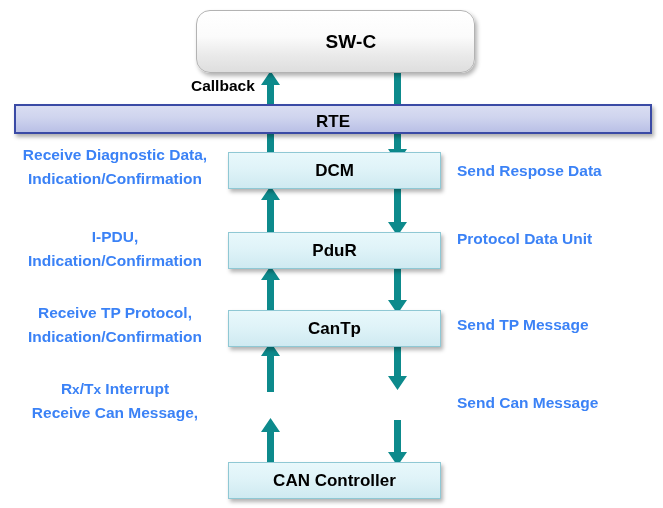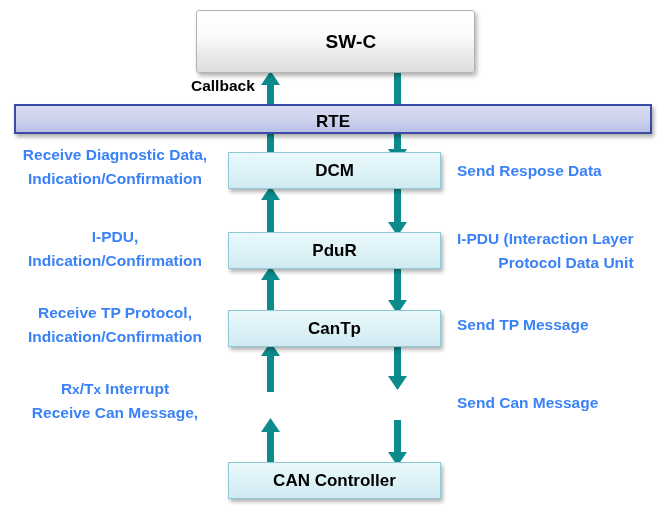--- a/index.html
+++ b/index.html
@@ -34,21 +34,21 @@
     color: #000000;
     z-index: 5;
   }
 
   .swc-box {
     left: 196px;
     top: 10px;
     width: 279px;
     height: 63px;
     border: 1px solid #b3b3b3;
-    border-radius: 3px;
+    border-radius: 14px;
     background: linear-gradient(to bottom, #ffffff 0%, #fbfbfb 42%, #eaeaea 72%, #dedede 100%);
     box-shadow: 2px 3px 4px rgba(0,0,0,0.30);
     font-size: 19px;
     letter-spacing: 0.2px;
     padding-left: 31px;
   }
 
   .rte-bar {
     position: absolute;
     left: 14px;
@@ -95,21 +95,21 @@
   .side-label {
     position: absolute;
     font-weight: bold;
     font-size: 15.5px;
     color: #3b82f6;
     line-height: 1.55;
     white-space: nowrap;
     z-index: 4;
   }
   .side-label.left  { text-align: center; }
-  .side-label.right { text-align: right; }
+  .side-label.right { text-align: center; }
   .side-label .ln { display: block; }
 
   .lbl-callback {
     position: absolute;
     left: 191px;
     top: 77px;
     font-weight: bold;
     font-size: 15.5px;
     color: #000000;
     white-space: nowrap;
@@ -240,21 +240,20 @@
   <div class="side-label left lbl-recv-can">
     <span class="ln"><span>R</span><span class="smallx">x</span><span>/T</span><span class="smallx">x</span><span> Interrupt</span></span>
     <span class="ln">Receive Can Message,</span>
   </div>
 
   <div class="side-label right lbl-send-resp">
     <span class="ln">Send Respose Data</span>
   </div>
 
   <div class="side-label right lbl-ipdu-right">
-    <span class="ln">I-PDU (Interaction Layer</span>
     <span class="ln">Protocol Data Unit</span>
   </div>
 
   <div class="side-label right lbl-send-tp">
     <span class="ln">Send TP Message</span>
   </div>
 
   <div class="side-label right lbl-send-can">
     <span class="ln">Send Can Message</span>
   </div>

